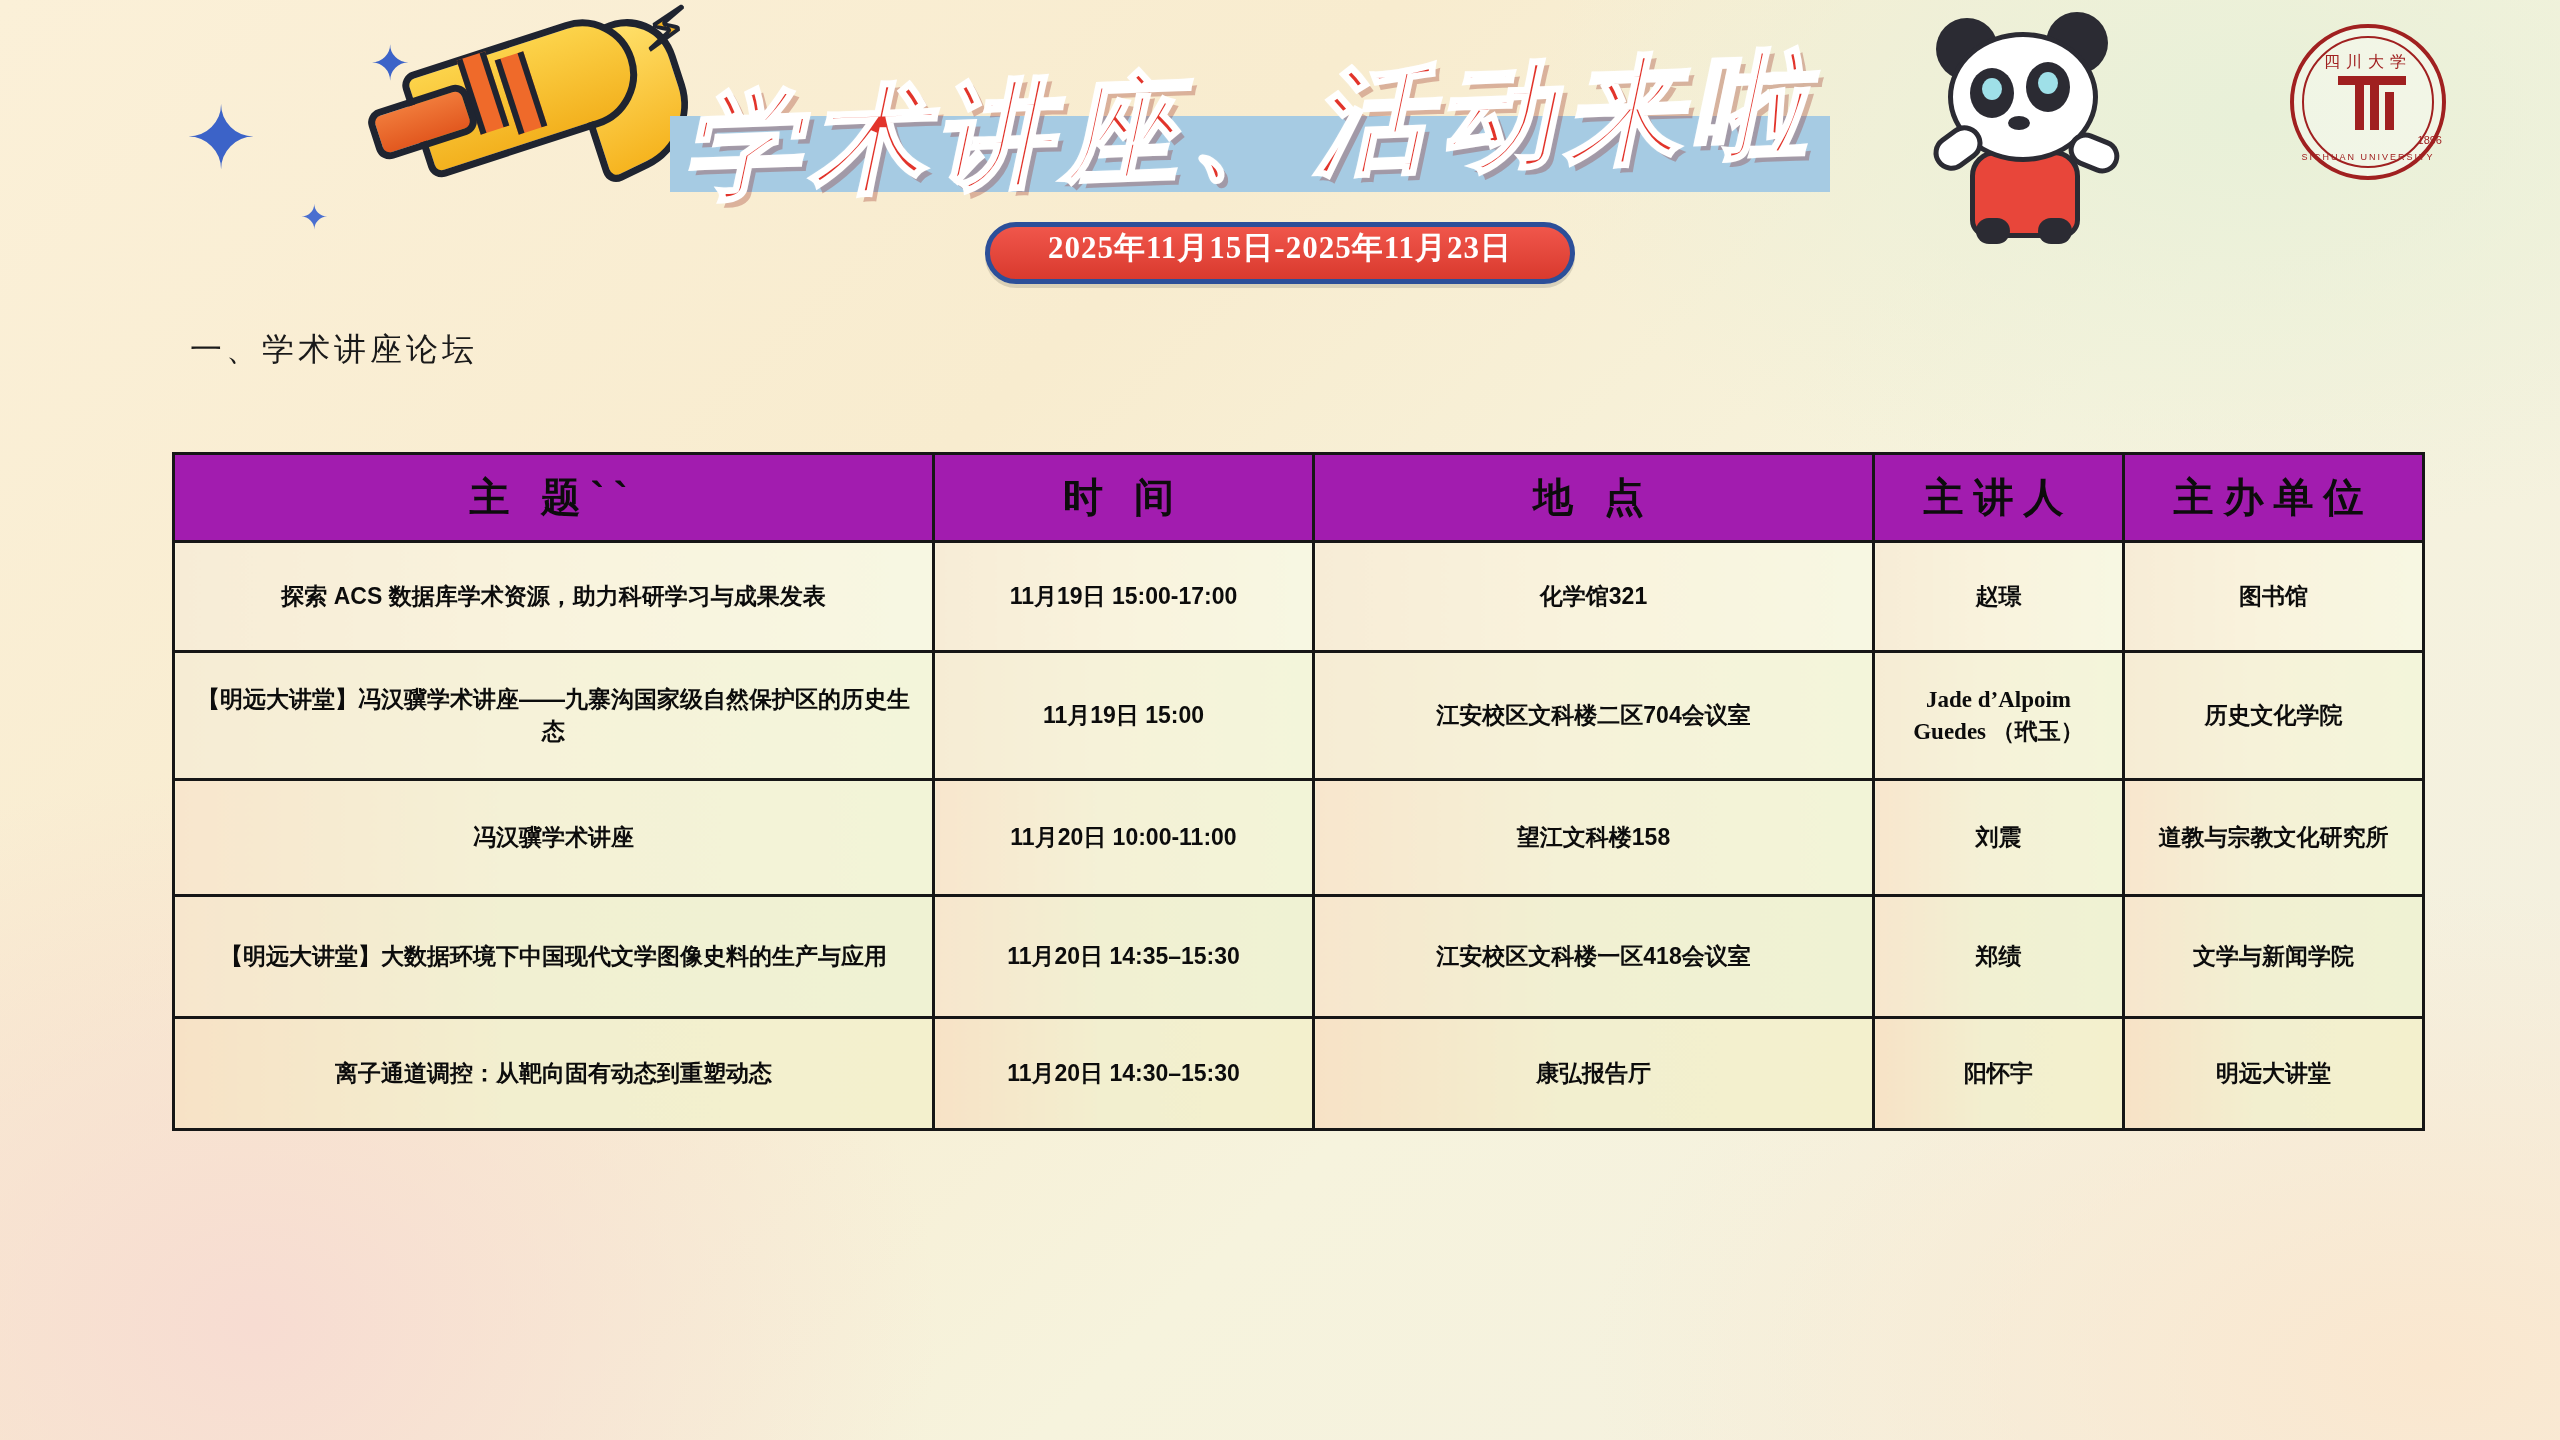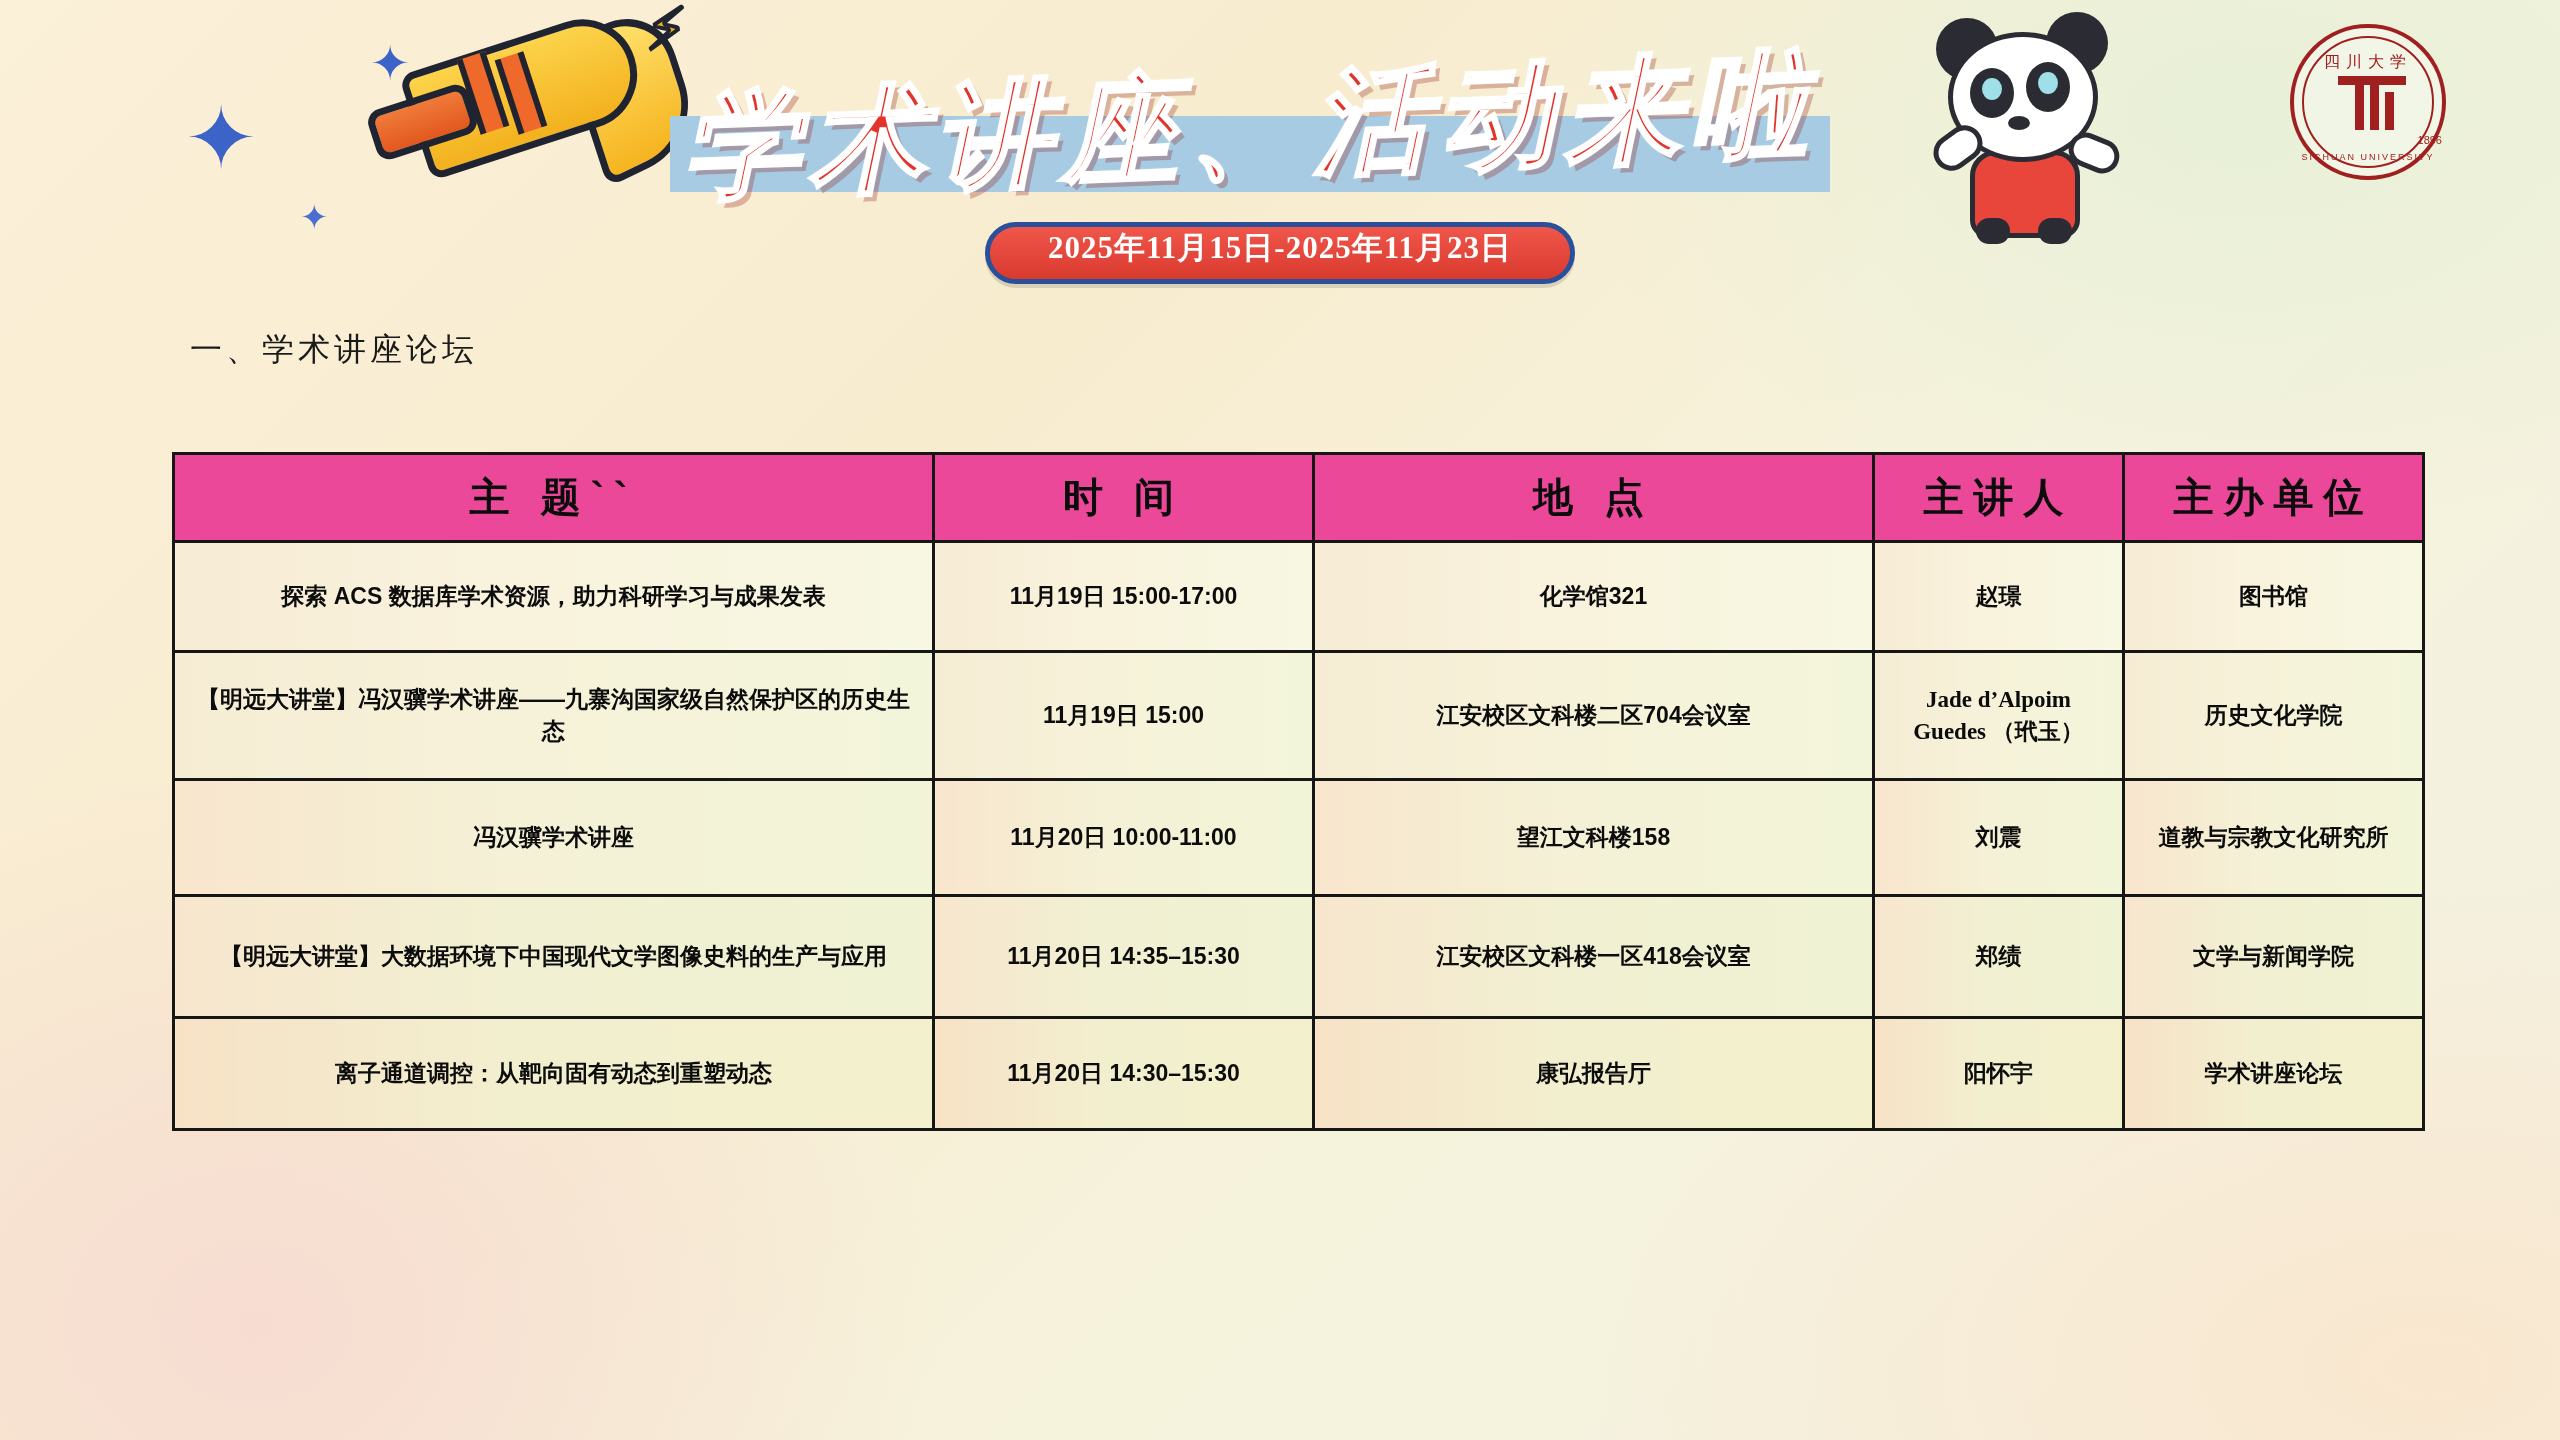--- a/index.html
+++ b/index.html
@@ -135,21 +135,21 @@
     table-layout:fixed;
   }
   #schedule-table th, #schedule-table td {
     border:3px solid #161616;
     text-align:center;
     vertical-align:middle;
     color:#0c0c0c;
     font-weight:bold;
   }
   #schedule-table th {
-    background:#ec4899;
+    background:#a21caf;
     font-size:40px;
     letter-spacing:10px;
     height:88px;
     padding:6px 4px;
   }
   #schedule-table td { font-size:23px; padding:14px 12px; line-height:1.35; }
   #schedule-table td.topic { padding-left:18px; padding-right:18px; }
   .col-topic { width:760px; }
   .col-time  { width:380px; }
   .col-place { width:560px; }
@@ -269,16 +269,16 @@
       <td>11月20日 14:35–15:30</td>
       <td>江安校区文科楼一区418会议室</td>
       <td>郑绩</td>
       <td>文学与新闻学院</td>
     </tr>
     <tr class="r4">
       <td class="topic">离子通道调控：从靶向固有动态到重塑动态</td>
       <td>11月20日 14:30–15:30</td>
       <td>康弘报告厅</td>
       <td>阳怀宇</td>
-      <td>学术讲座论坛</td>
+      <td>明远大讲堂</td>
     </tr>
   </tbody>
 </table>
 
 </body></html>

